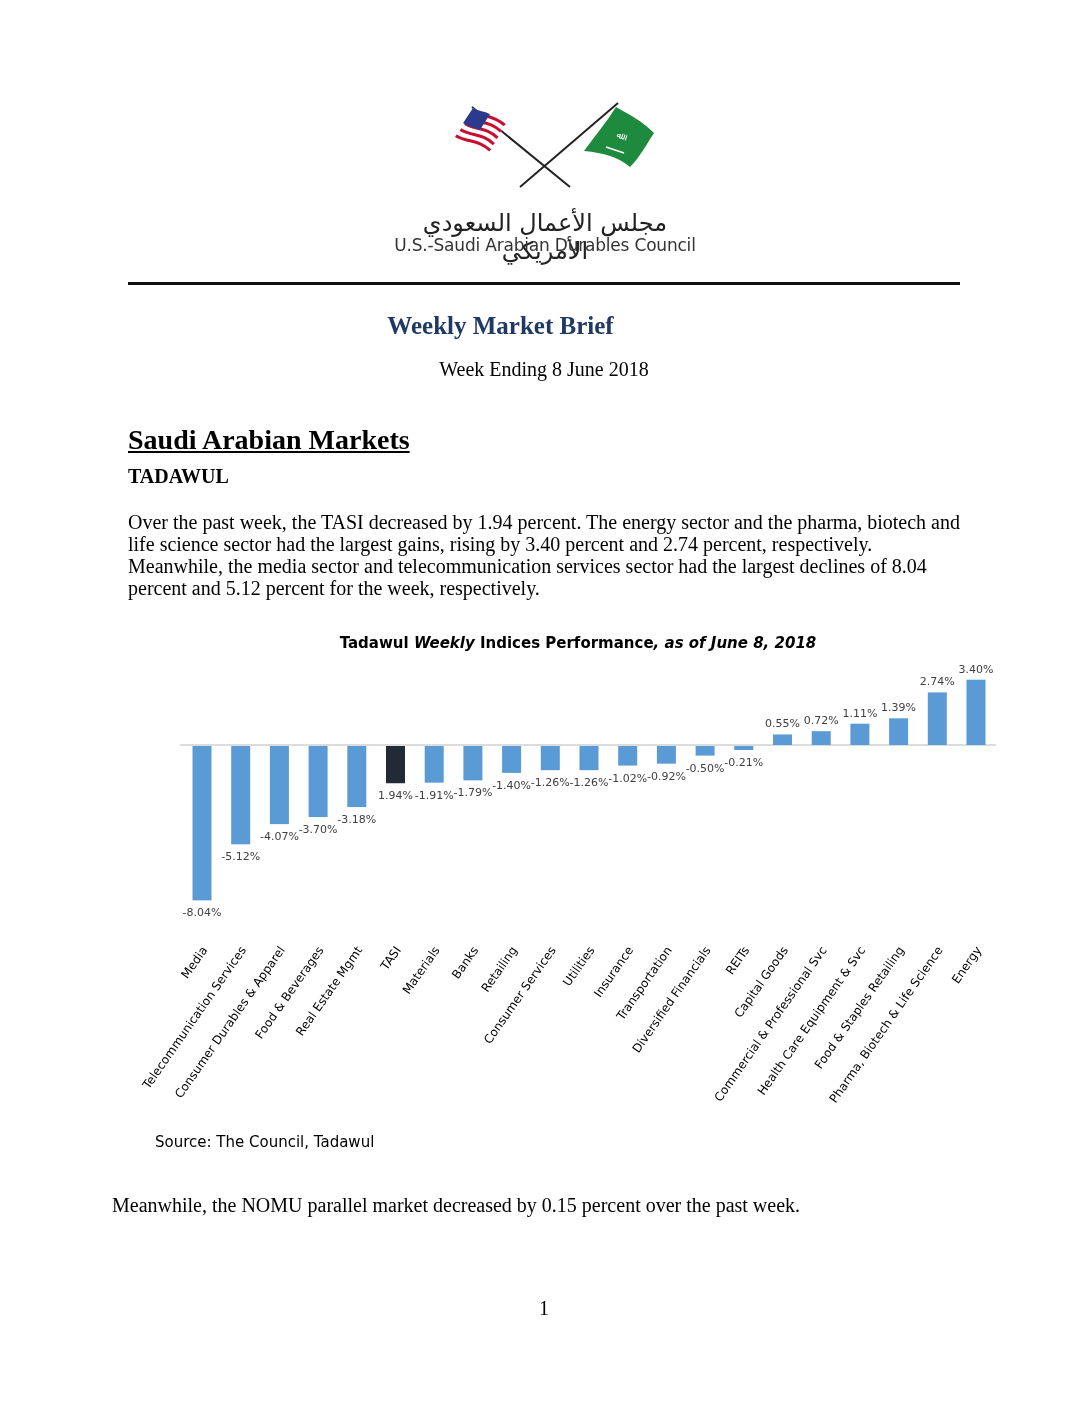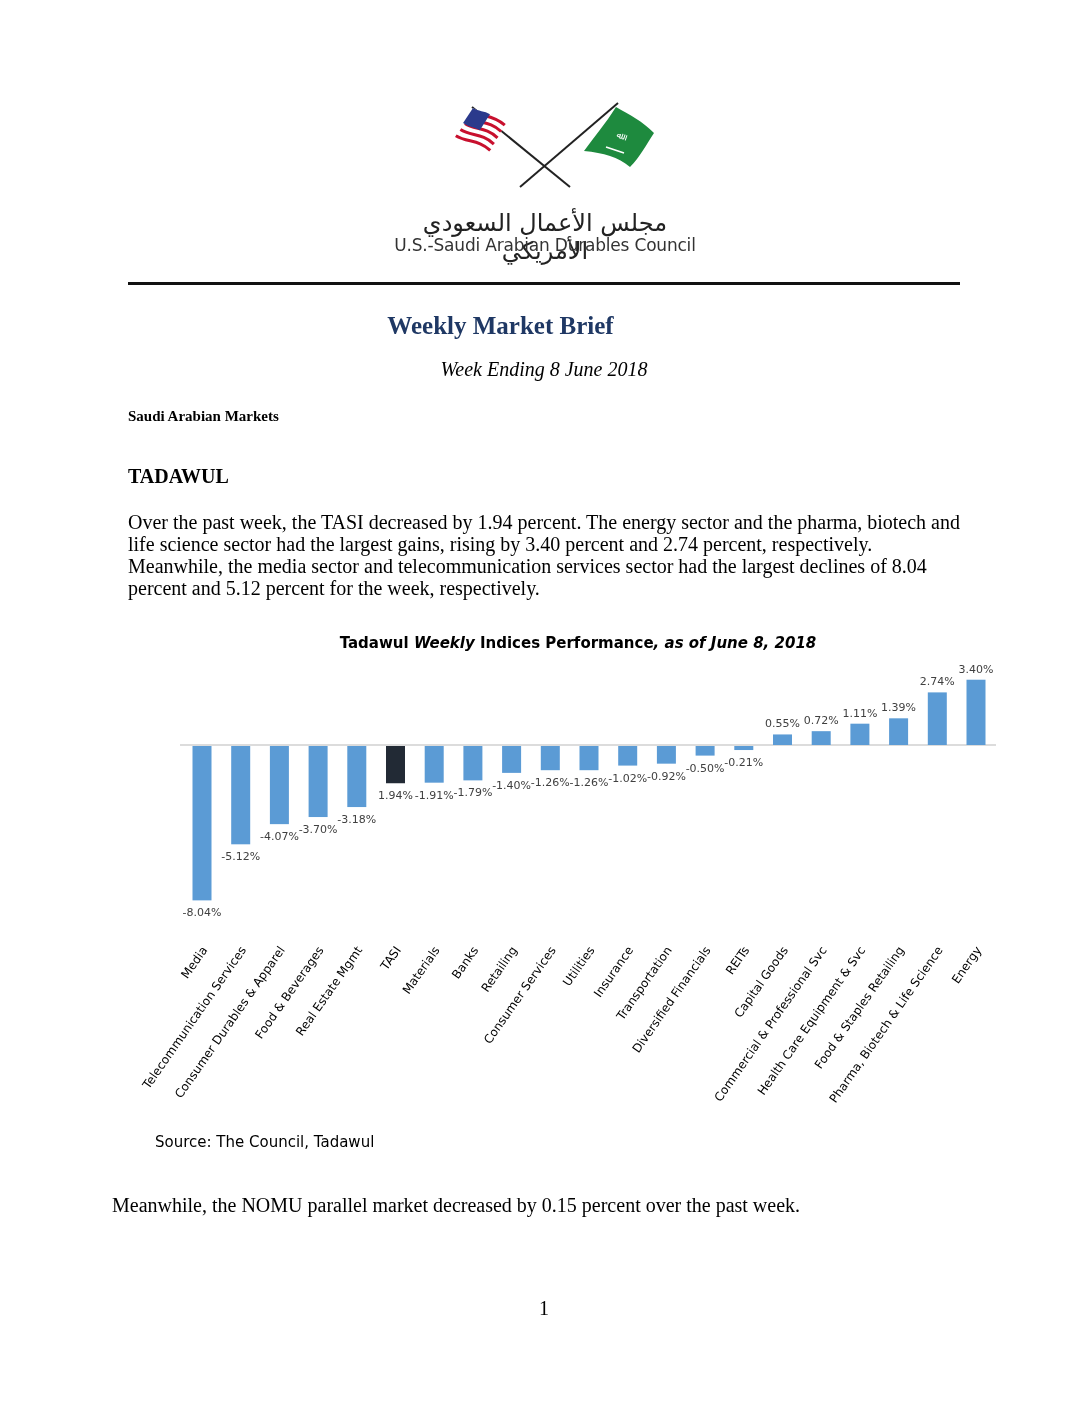--- a/index.html
+++ b/index.html
@@ -2,22 +2,22 @@
 <html><head>
 <meta charset="utf-8">
 <style>
   html, body { margin: 0; padding: 0; background: #ffffff; }
   body { width: 1088px; height: 1408px; position: relative; overflow: hidden; font-family: "Liberation Serif", serif; color: #000; }
   .logo { position: absolute; left: 380px; top: 95px; width: 330px; height: 170px; }
   .logo-ar { position: absolute; left: 0; width: 330px; top: 105px; text-align: center; font-family: "DejaVu Sans", sans-serif; font-size: 24px; color: #222; direction: rtl; margin-top: 9px; }
   .logo-en { position: absolute; left: 0; width: 330px; top: 140px; text-align: center; font-family: "DejaVu Sans", sans-serif; font-size: 17px; color: #333; letter-spacing: -0.2px; }
   .rule { position: absolute; left: 128px; top: 282px; width: 832px; height: 3px; background: #111; }
   .title { position: absolute; left: 0; width: 1001px; top: 312px; text-align: center; font-size: 25px; font-weight: bold; color: #1f3864; }
-  .subtitle { position: absolute; left: 0; width: 1088px; top: 358px; text-align: center; font-size: 20px; font-style: italic; }
-  .section { position: absolute; left: 128px; top: 408px; font-size: 15px; font-weight: bold; }
+  .subtitle { position: absolute; left: 0; width: 1088px; top: 358px; text-align: center; font-size: 20px; }
+  .section { position: absolute; left: 128px; top: 424px; font-size: 28px; font-weight: bold; text-decoration: underline; }
   .subsection { position: absolute; left: 128px; top: 465px; font-size: 20px; font-weight: bold; }
   .para { position: absolute; left: 128px; top: 511px; width: 835px; font-size: 20px; line-height: 22px; }
   .para2 { position: absolute; left: 112px; top: 1194px; width: 835px; font-size: 20px; }
   .pagenum { position: absolute; left: 0; width: 1088px; top: 1297px; text-align: center; font-size: 20px; }
   #chart { position: absolute; left: 120px; top: 620px; }
   .chart-text { font-family: "DejaVu Sans", sans-serif; }
   .source { position: absolute; left: 155px; top: 1133px; font-family: "DejaVu Sans", sans-serif; font-size: 15px; }
 </style>
 </head>
 <body>

